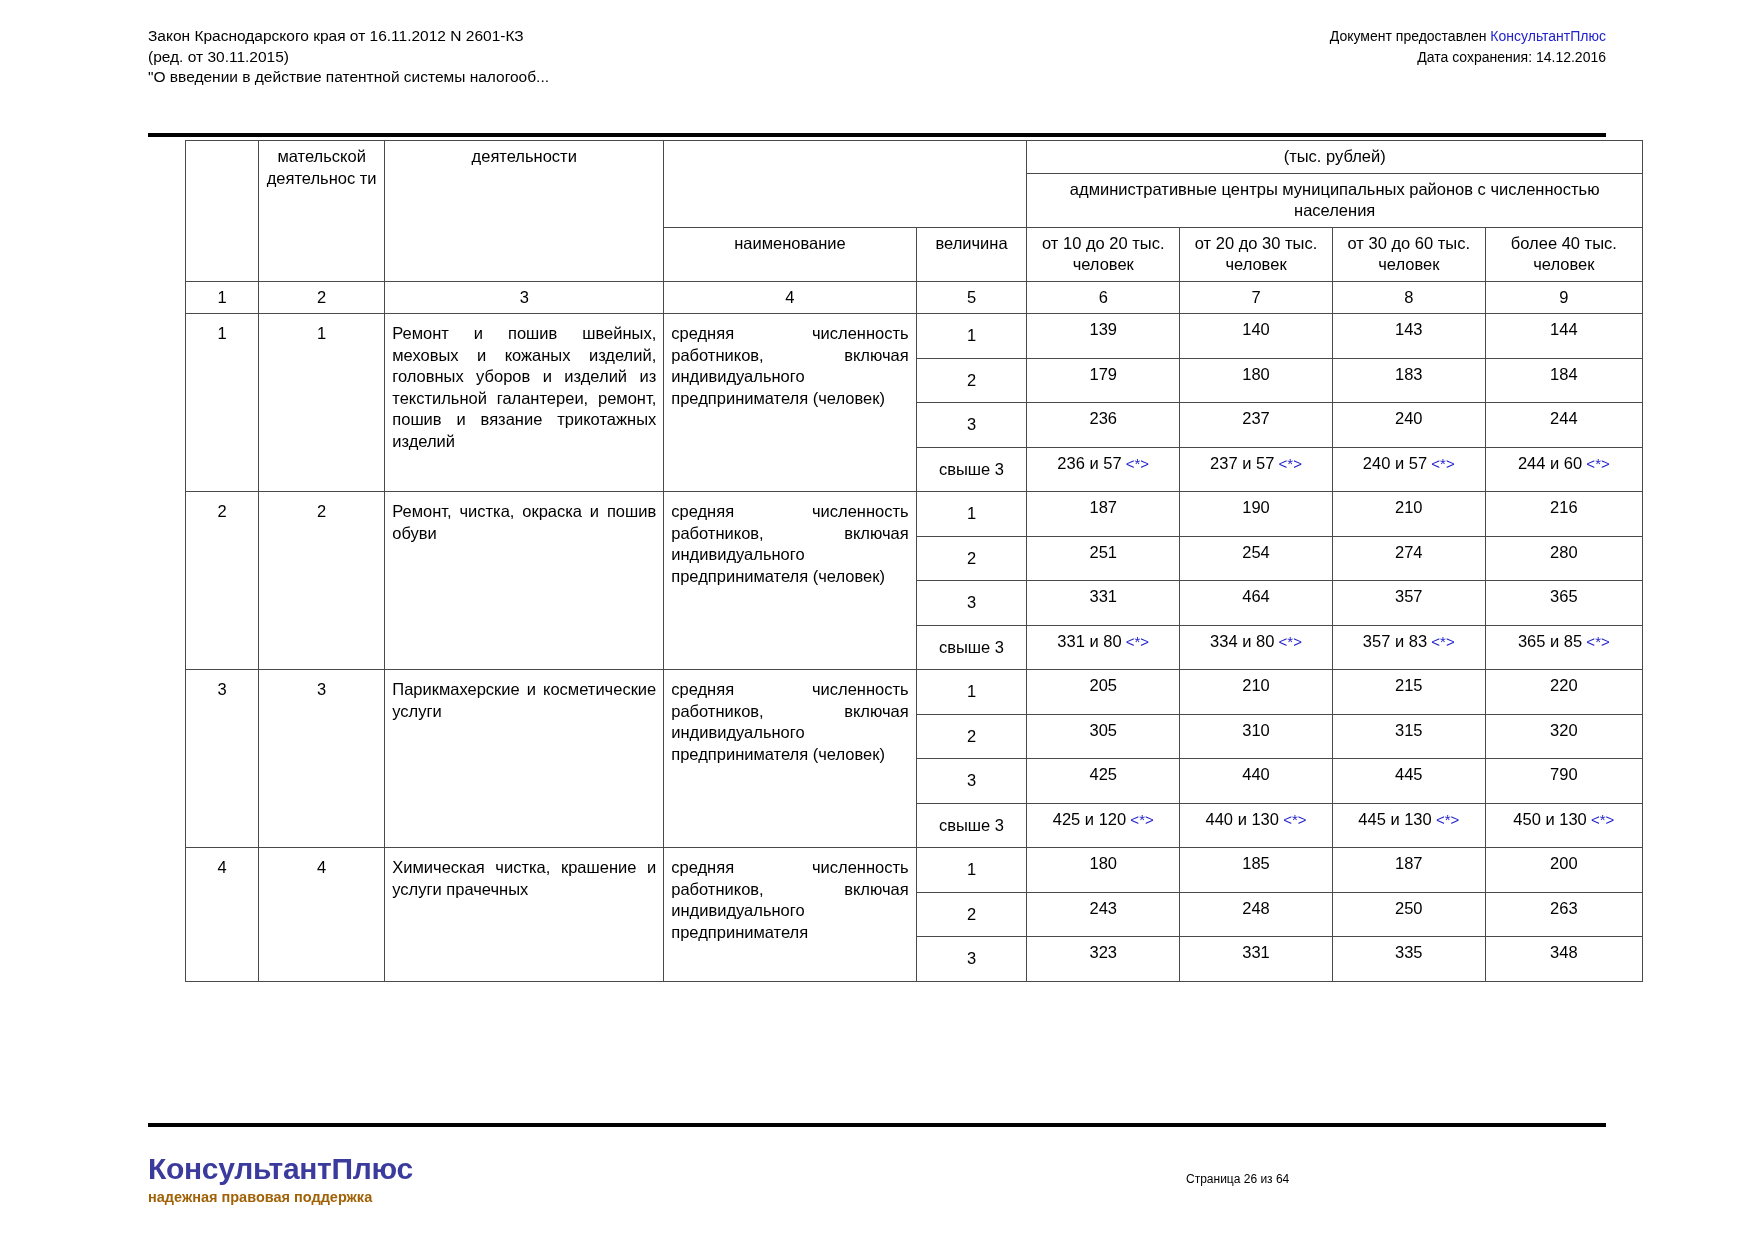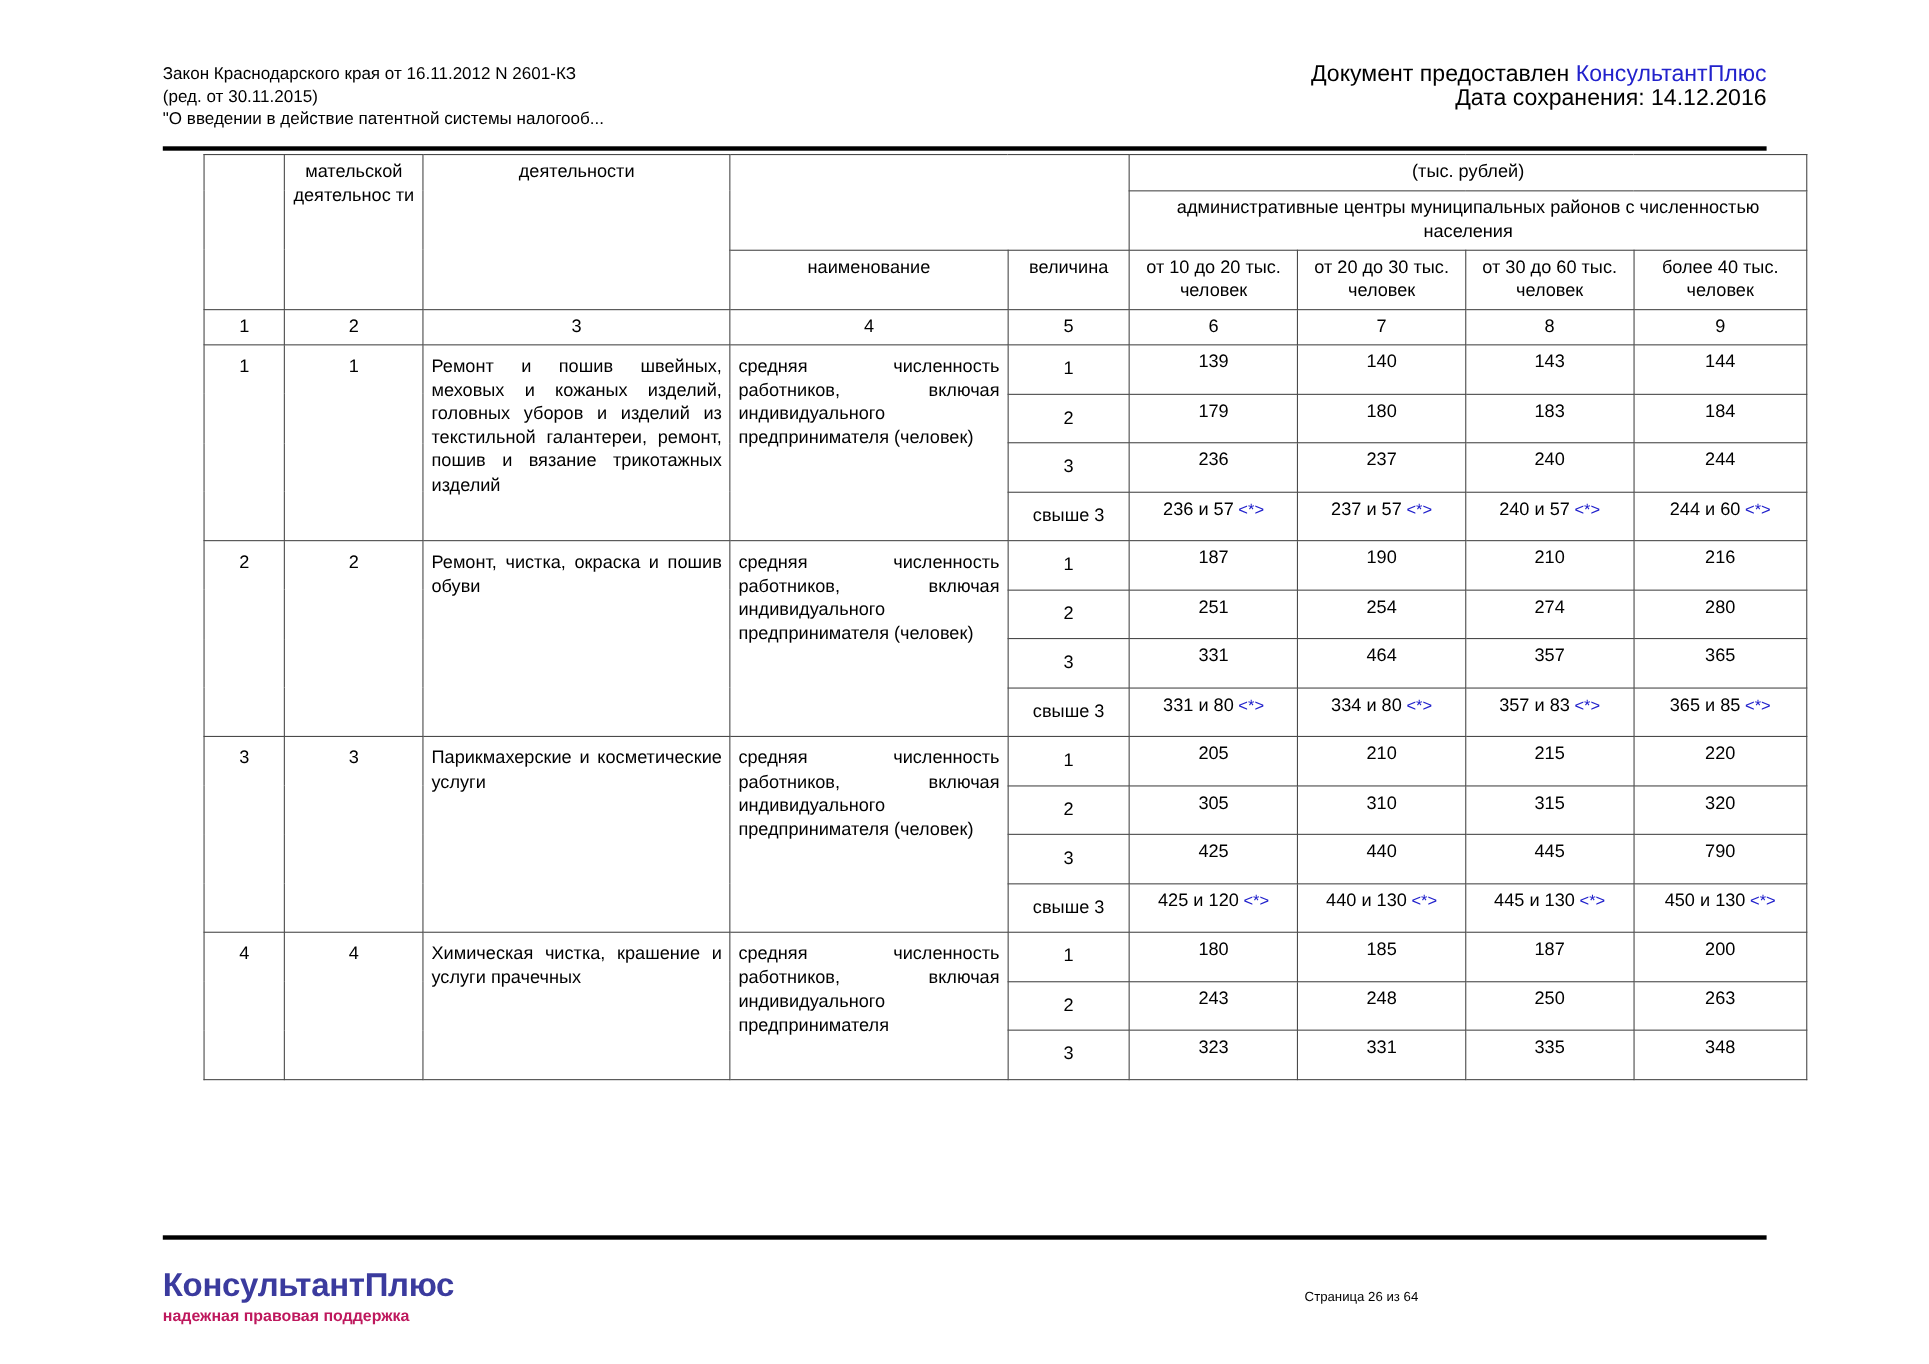--- a/index.html
+++ b/index.html
@@ -16,30 +16,29 @@
   }
 
   
   .page-header {
     position: absolute;
     top: 26px; left: 148px; right: 148px;
     height: 68px;
     display: flex;
     justify-content: space-between;
     align-items: flex-start;
-    margin-top: 32px;
   }
   .hdr-left {
     font-size: 15.5px;
     line-height: 20.5px;
     white-space: pre-line;
     text-align: left;
   }
   .hdr-right {
-    font-size: 21px;
+    font-size: 14px;
     line-height: 20.5px;
     text-align: right;
   }
   .hdr-right .line1 { white-space: nowrap; }
   .brand-link {
     color: #2222cc;
   }
 
   
   .table-wrap {
@@ -119,21 +118,21 @@
     font-weight: bold;
     font-size: 30px;
     color: #3b3b9e;
     letter-spacing: -0.3px;
     line-height: 34px;
   }
   .logo-sub {
     font-family: "Liberation Sans", sans-serif;
     font-weight: bold;
     font-size: 14.5px;
-    color: #be185d;
+    color: #a16207;
     line-height: 20px;
     margin-top: 1px;
   }
   .footer-center {
     flex: 1;
     text-align: center;
     padding-top: 20px;
   }
   .footer-center a, .footer-center span.www {
     color: #2222cc;

